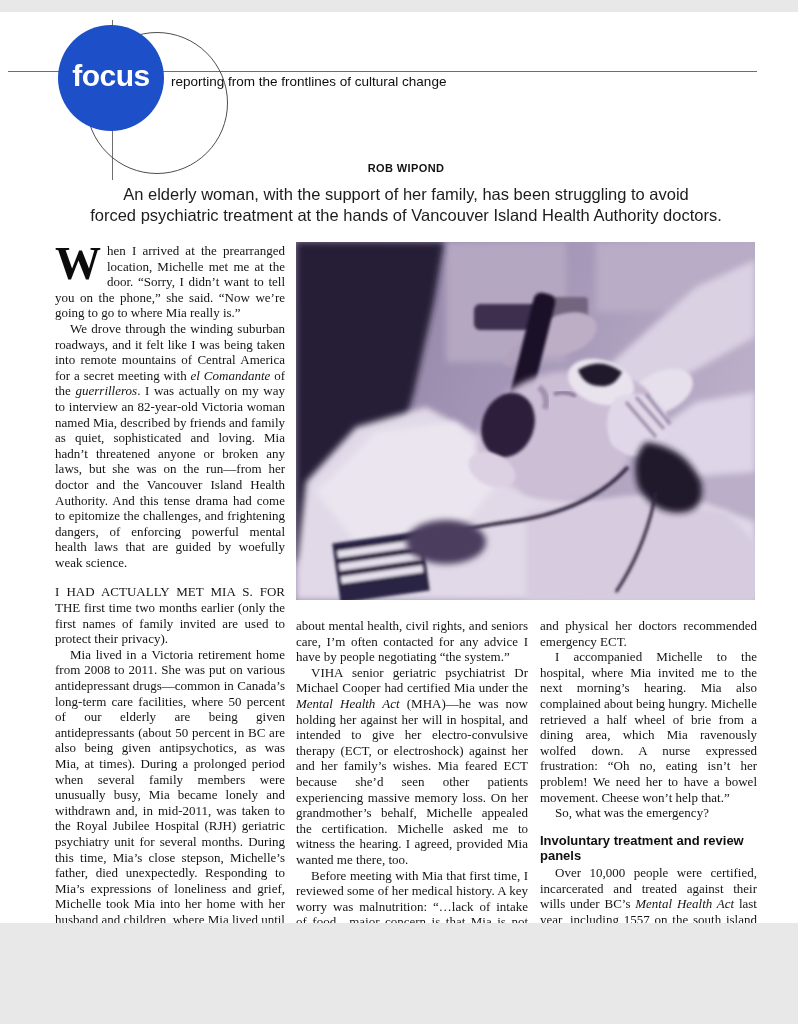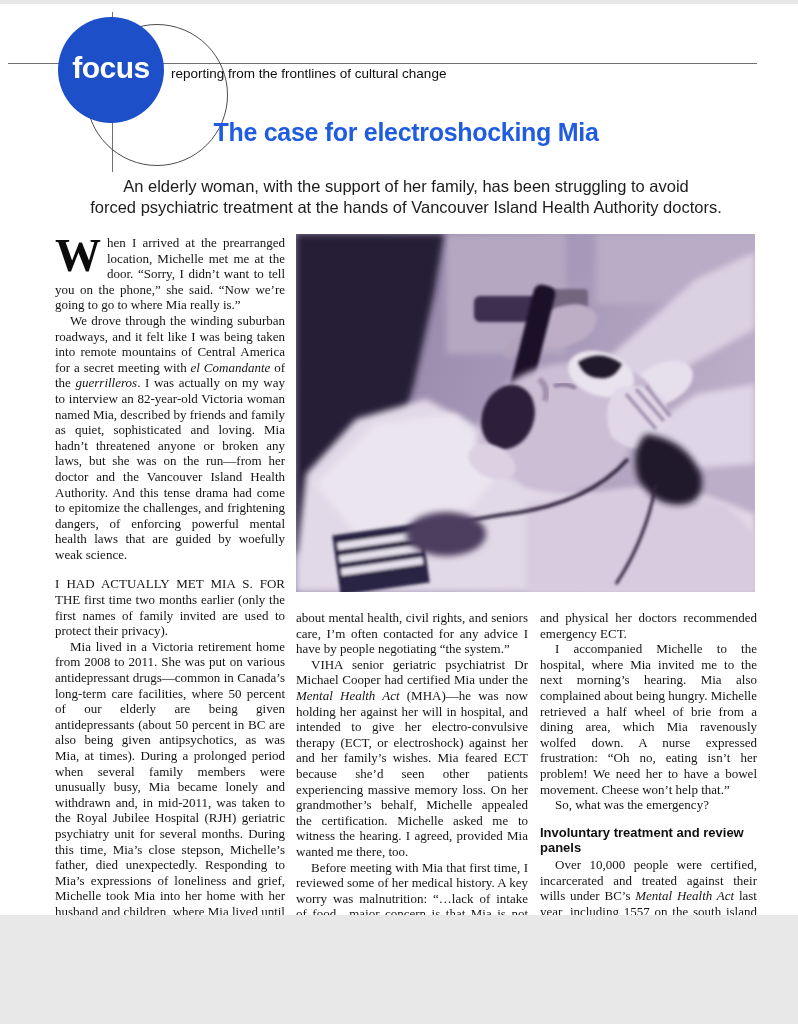--- a/index.html
+++ b/index.html
@@ -1,16 +1,16 @@
 <!DOCTYPE html>
 <html><head>
 <meta charset="utf-8">
 <style>
   html,body{margin:0;padding:0;background:#e8e8e8;}
-  .page{position:relative;width:798px;height:911px;margin:4px auto;background:#ffffff;
+  .page{position:relative;width:798px;height:911px;margin:12px auto;background:#ffffff;
         font-family:"Liberation Serif",serif;color:#141414;overflow:hidden;}
 
   
   .rule-h{position:absolute;left:8px;top:59px;width:749px;height:1px;background:#6f6f6f;}
   .rule-v{position:absolute;left:112px;top:8px;width:1px;height:160px;background:#6f6f6f;}
   .circle-outline{position:absolute;left:86px;top:20px;width:140px;height:140px;
                   border:1px solid #4d4d4d;border-radius:50%;}
   .logo-circle{position:absolute;left:58px;top:13px;width:106px;height:106px;border-radius:50%;
                background:#1d4fc8;display:flex;align-items:center;justify-content:center;}
   .logo-text{font-family:"Liberation Sans",sans-serif;font-weight:bold;font-size:30px;color:#fff;
@@ -56,21 +56,21 @@
 <div class="page">
 
   <div class="rule-h"></div>
   <div class="rule-v"></div>
   <div class="circle-outline"></div>
   <div class="logo-circle">
     <span class="logo-text">focus</span>
   </div>
   <div class="tagline">reporting from the frontlines of cultural change</div>
 
-  <div class="title">The case for electroshocking Mia</div>
+  <div class="byline">ROB WIPOND</div>
   <div class="deck">
     <div>An elderly woman, with the support of her family, has been struggling to avoid</div>
     <div>forced psychiatric treatment at the hands of Vancouver Island Health Authority doctors.</div>
   </div>
 
   <div class="photo">
     <svg viewBox="0 0 459 358" width="459" height="358">
       <defs>
         <linearGradient id="bg" x1="0" y1="0" x2="1" y2="0.3">
           <stop offset="0" stop-color="#8d7fa0"></stop>

